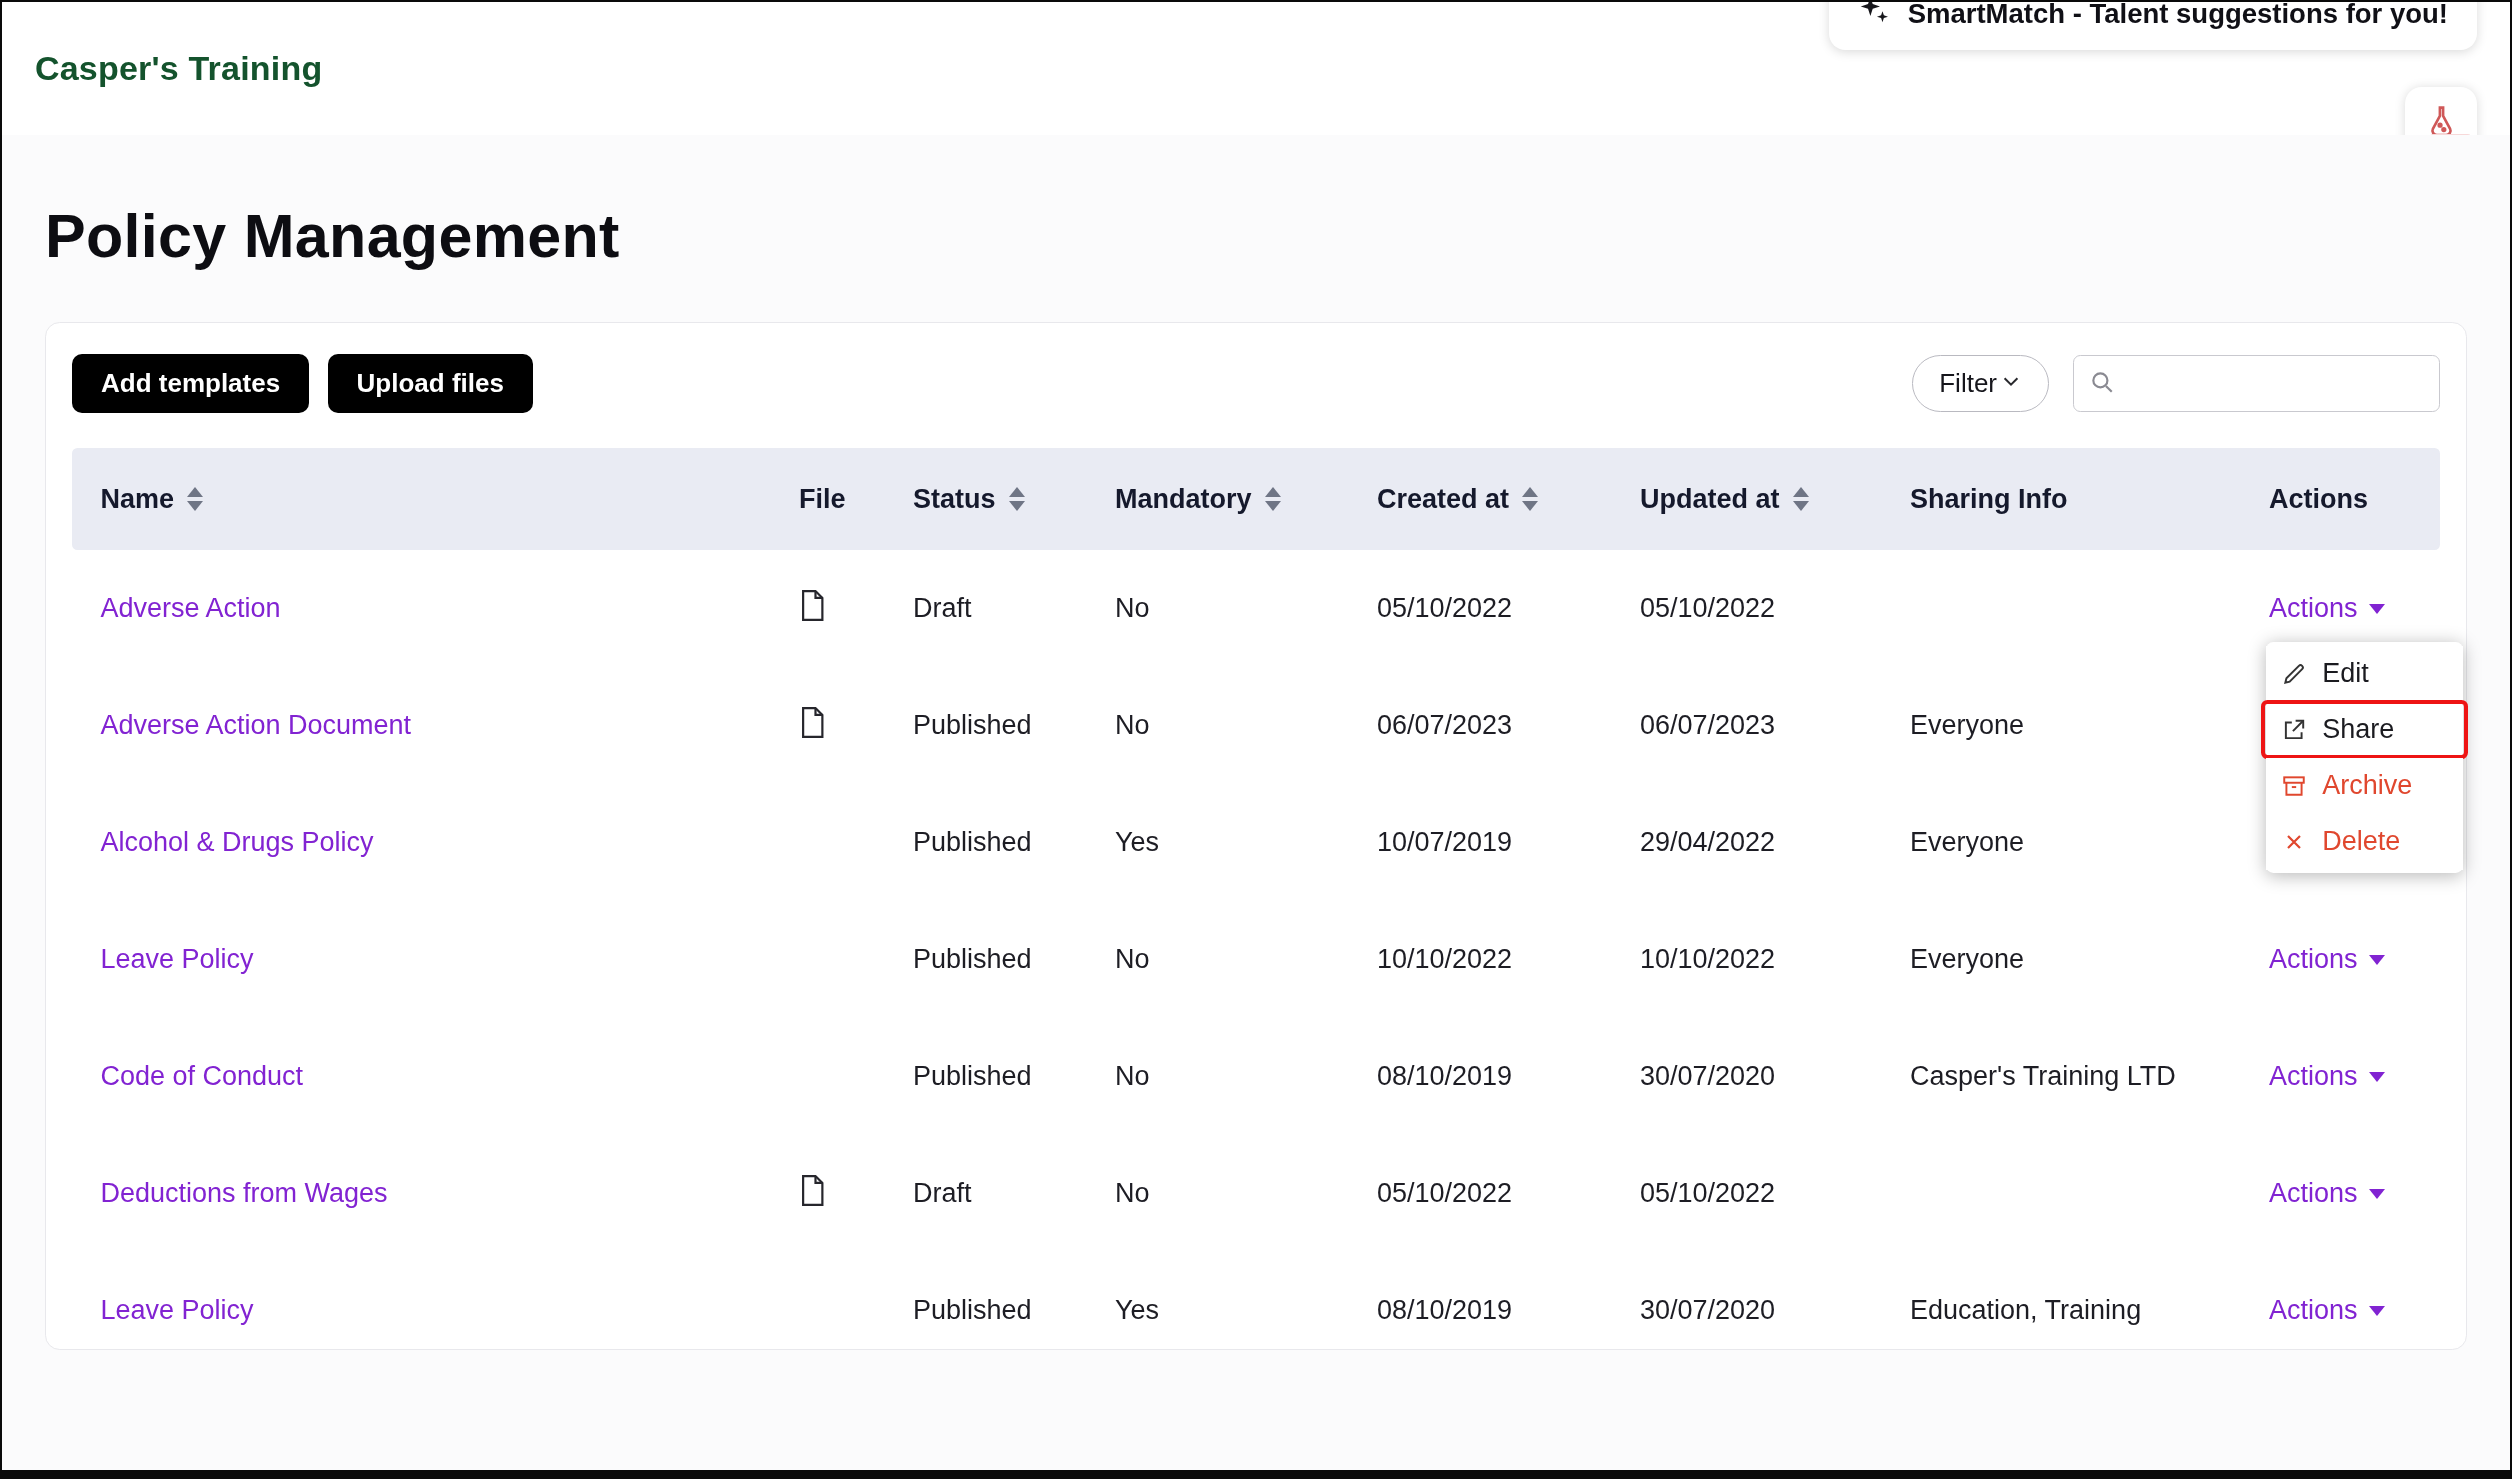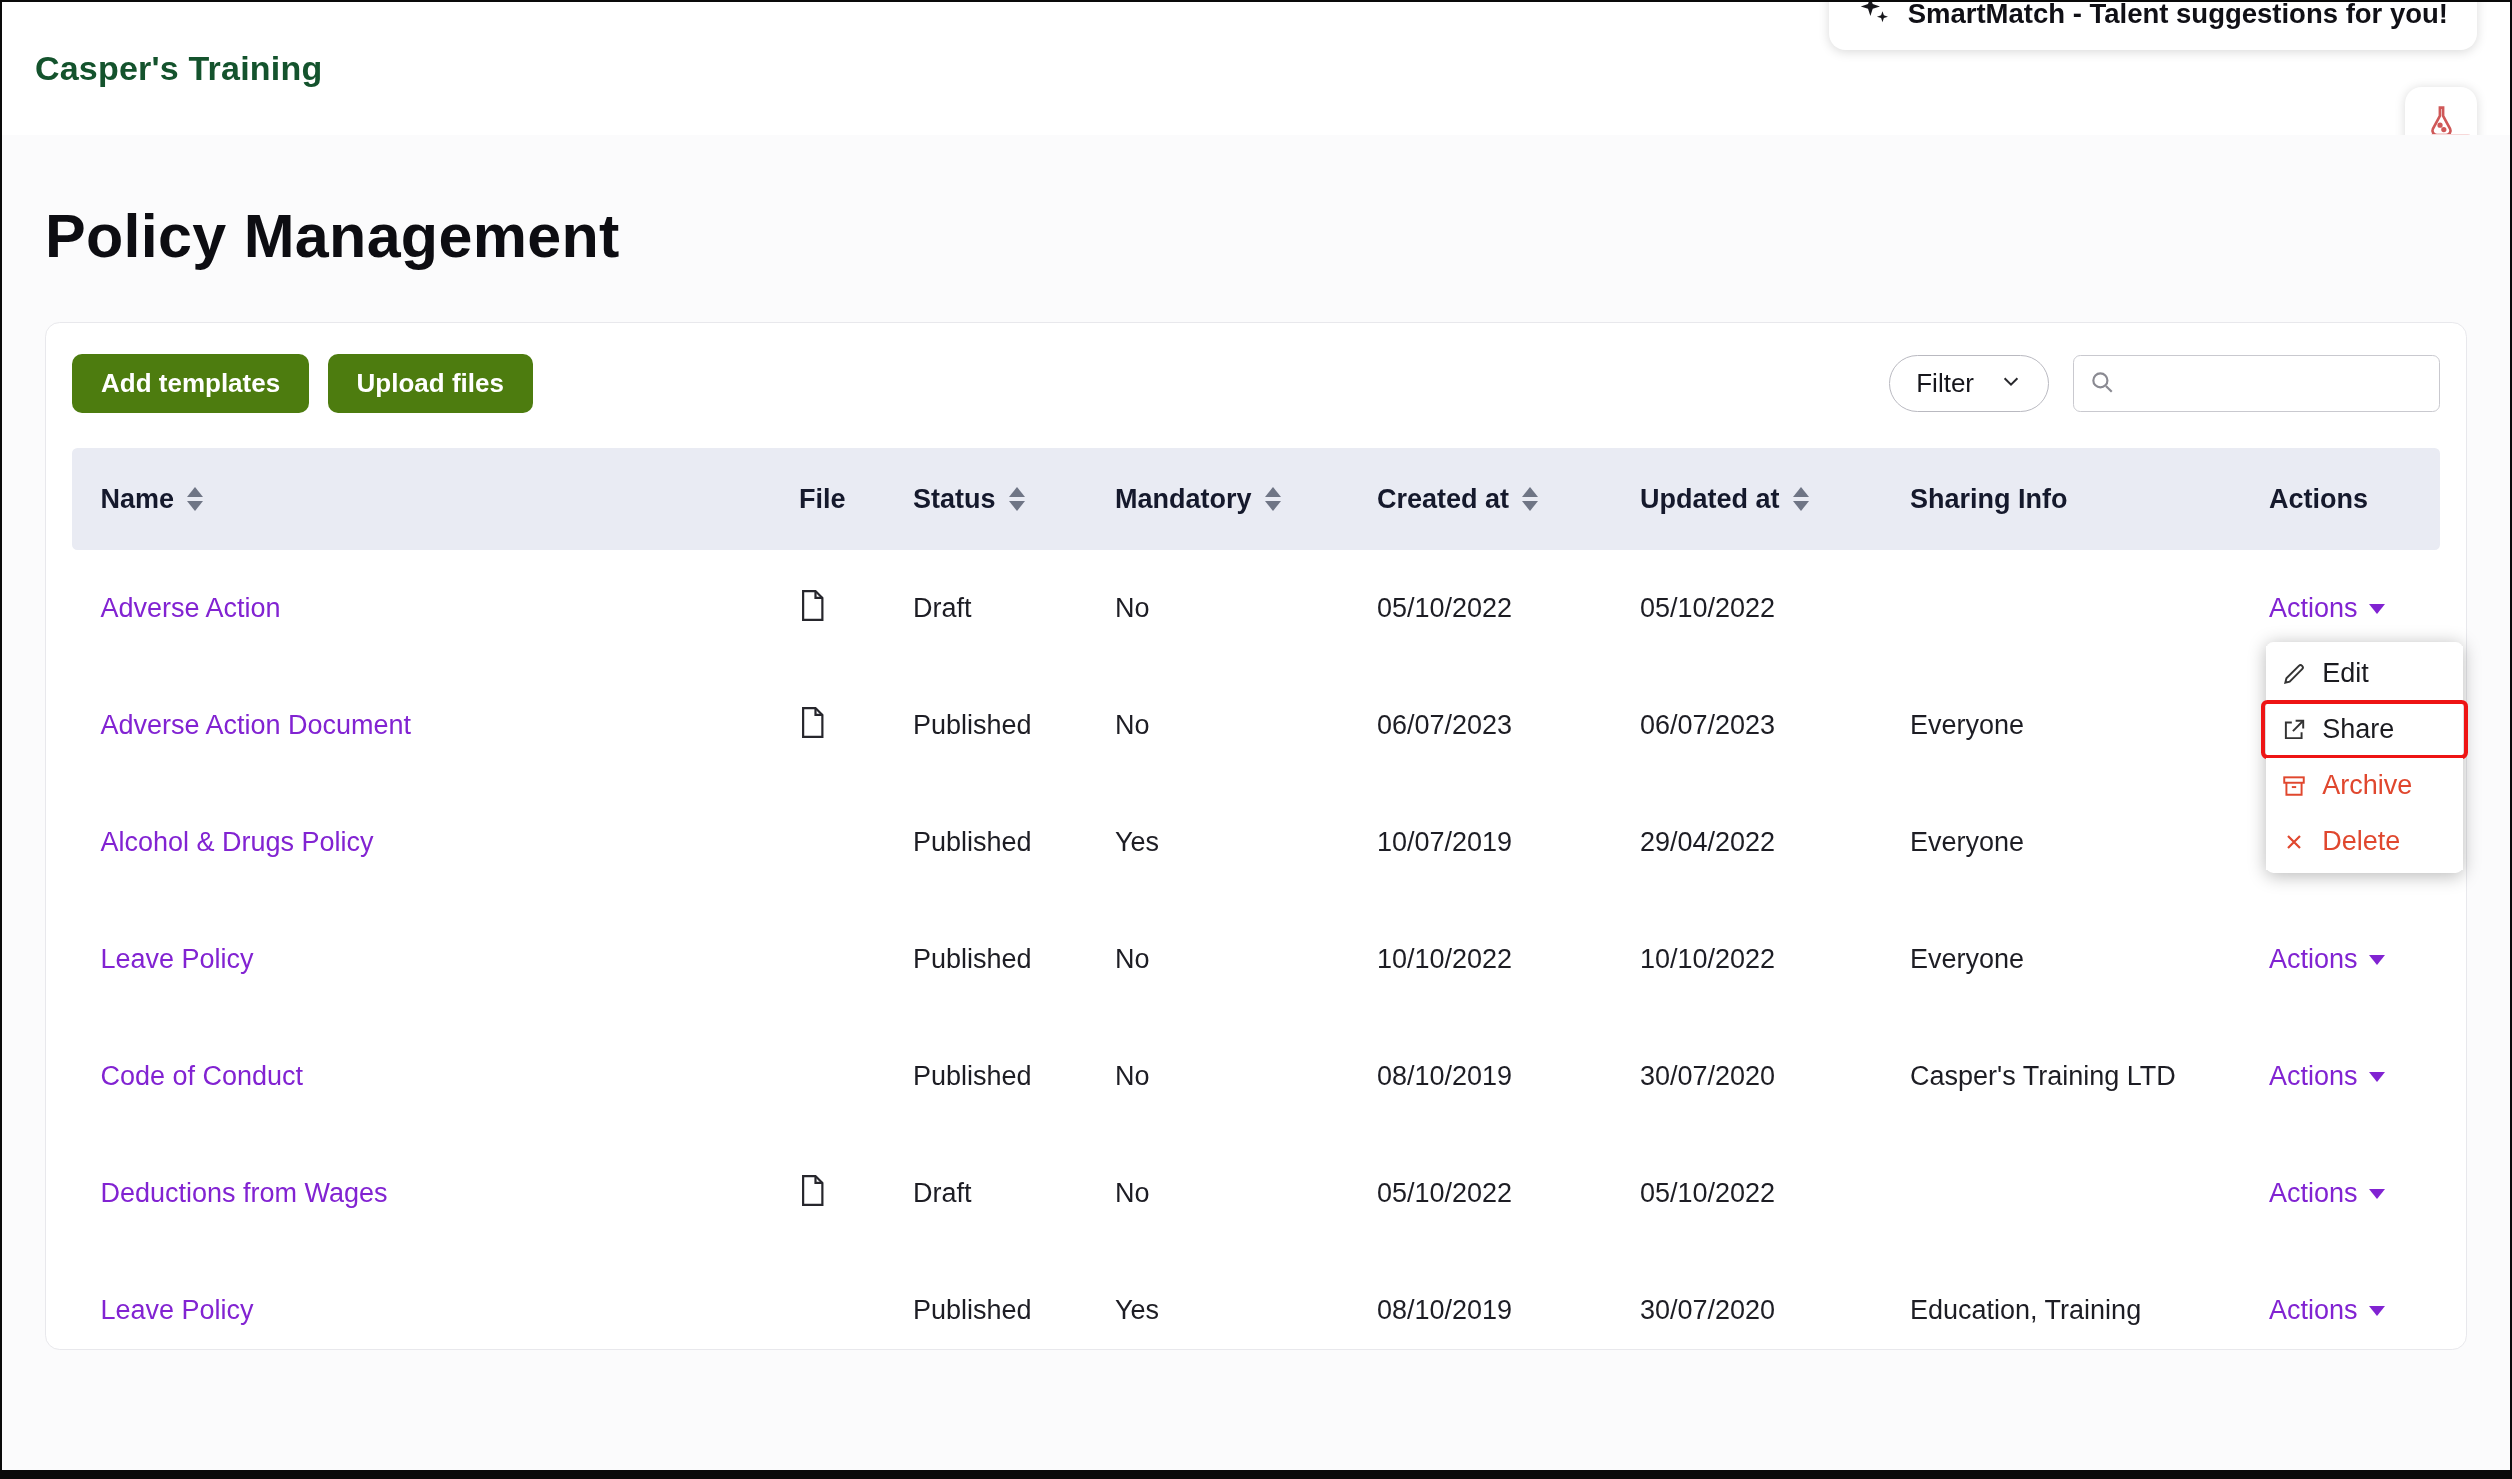--- a/index.html
+++ b/index.html
@@ -70,29 +70,29 @@
     border-radius:14.7px;
     padding:31px 26px 0;
     height:1028px;
     overflow:hidden;
   }
 
   
   .toolbar { display:flex; align-items:center; margin-bottom:35px; }
   .btn-primary {
     height:59px; padding:0 29px; border:none; border-radius:10px;
-    background:#4d7c0f; color:#fff; font-size:26px; font-weight:600;
+    background:#000000; color:#fff; font-size:26px; font-weight:600;
     cursor:pointer; font-family:"Liberation Sans","DejaVu Sans",sans-serif;
   }
   .btn-primary + .btn-primary { margin-left:18.4px; }
   .toolbar-right { margin-left:auto; display:flex; align-items:center; gap:24px; }
   .filter-btn {
     height:57px; padding:0 26px; border-radius:28.4px;
     border:1.8px solid #b9b9c0; background:#fff;
-    display:flex; align-items:center; gap:26px;
+    display:flex; align-items:center; gap:3px;
     font-size:26px; color:#16161c; cursor:pointer;
     font-family:"Liberation Sans","DejaVu Sans",sans-serif;
   }
   .search-box {
     width:367px; height:57px; border:1.8px solid #c9c9cf; border-radius:7.3px;
     background:#fff; display:flex; align-items:center; padding:0 14.7px; gap:9.2px;
   }
   .search-box input {
     border:none; outline:none; flex:1; font-size:24px; min-width:0;
     font-family:"Liberation Sans","DejaVu Sans",sans-serif;

